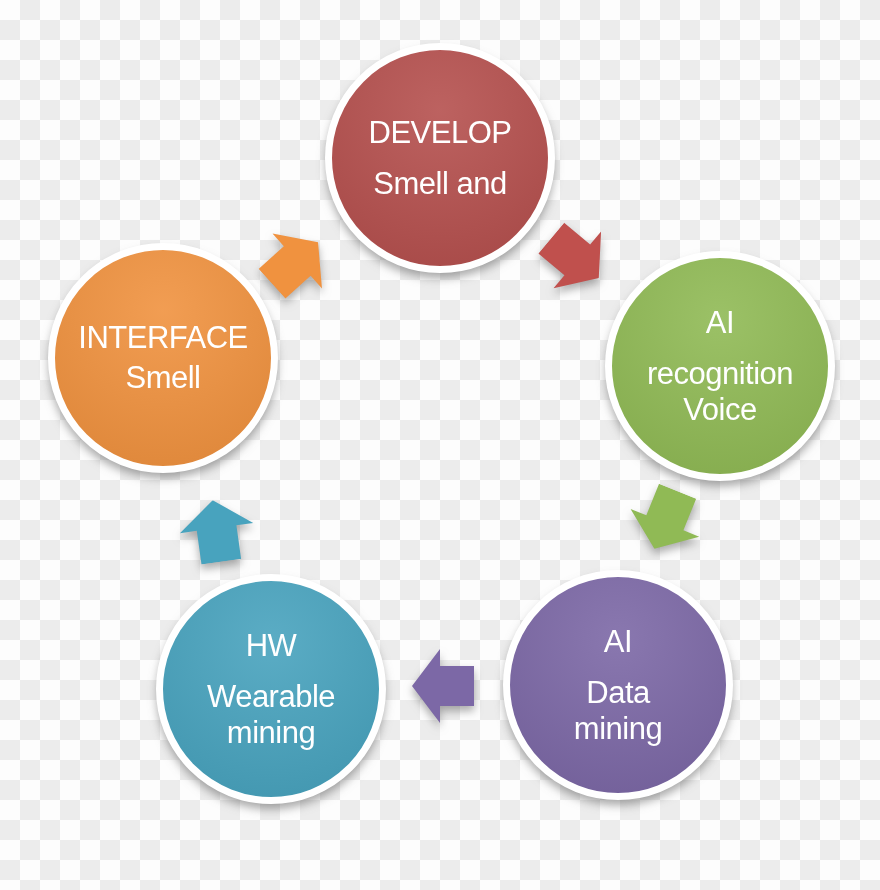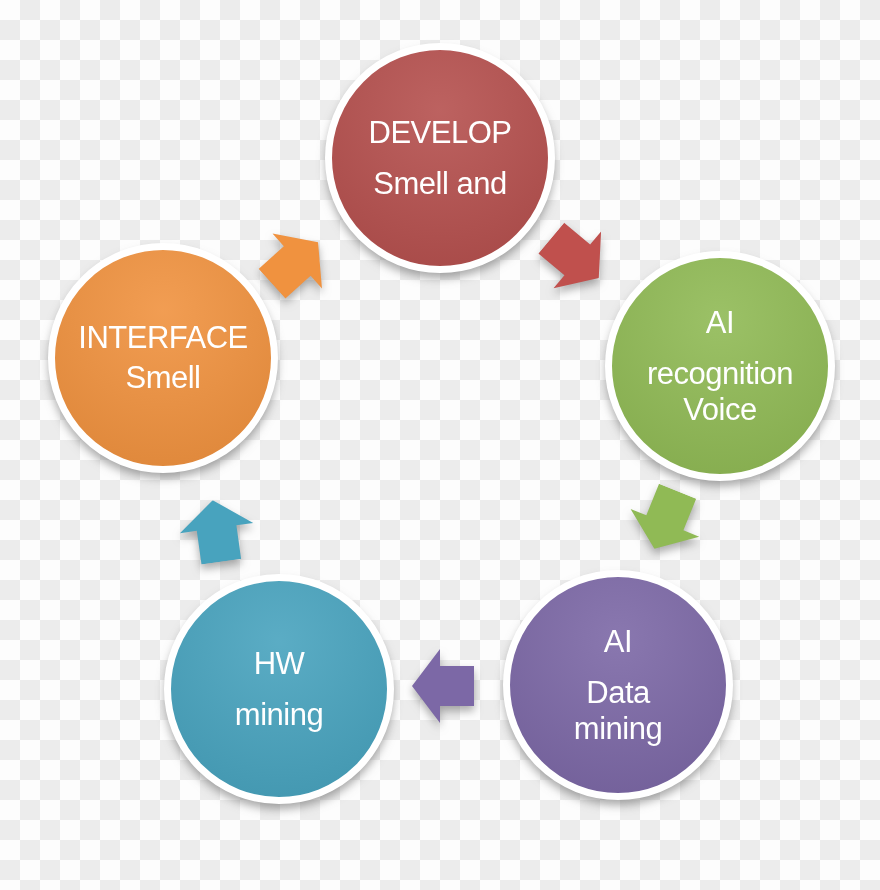--- a/index.html
+++ b/index.html
@@ -21,21 +21,21 @@
     display:flex;flex-direction:column;justify-content:center;align-items:center;
     text-align:center;
     color:var(--text-color,#fff);
     font-size:31px;line-height:36px;letter-spacing:-0.5px;
   }
   .circle .title{margin-bottom:15px;}
   .circle.tight .title{margin-bottom:4px;}
   .c-develop  {left:325px;top:43px;}
   .c-ai-voice {left:605px;top:251px;}
   .c-ai-data  {left:503px;top:570px;}
-  .c-hw       {left:164px;top:574px;}
+  .c-hw       {left:156px;top:574px;}
   .c-interface{left:48px; top:243px;}
 
   .arrow{position:absolute;width:62px;height:74px;filter:drop-shadow(0px 5px 4px rgba(90,90,90,.5));}
   .arrow svg{display:block;width:62px;height:74px;}
   .a-develop-voice{left:544px;top:221px;}
   .a-develop-voice svg{transform:rotate(40deg);}
   .a-voice-data{left:635px;top:483px;}
   .a-voice-data svg{transform:rotate(112deg);}
   .a-data-hw{left:412px;top:649px;}
   .a-data-hw svg{transform:rotate(180deg);}
@@ -68,20 +68,21 @@
     <div class="title">AI</div>
     <div class="subtitle">
       <div>Data</div>
       <div>mining</div>
     </div>
   </div>
 
   <div class="circle c-hw" style="background-color: rgb(72, 163, 190);">
     <div class="title">HW</div>
     <div class="subtitle">
+      <div>Wearable</div>
       <div>mining</div>
     </div>
   </div>
 
   <div class="circle c-interface tight" style="background-color: rgb(240, 146, 63);">
     <div class="title">INTERFACE</div>
     <div class="subtitle">
       <div>Smell</div>
     </div>
   </div>

